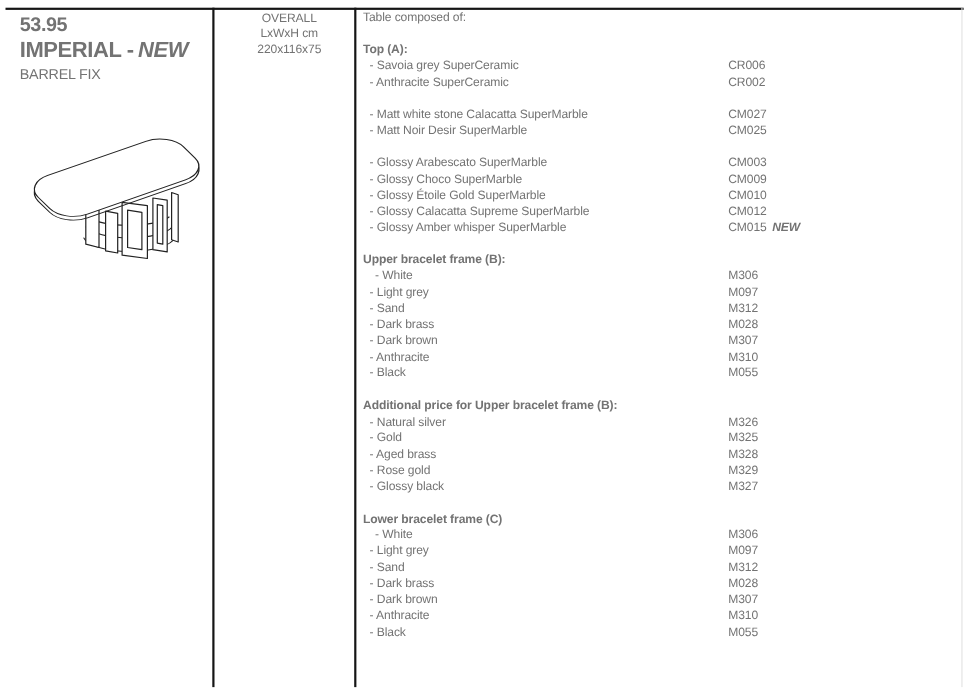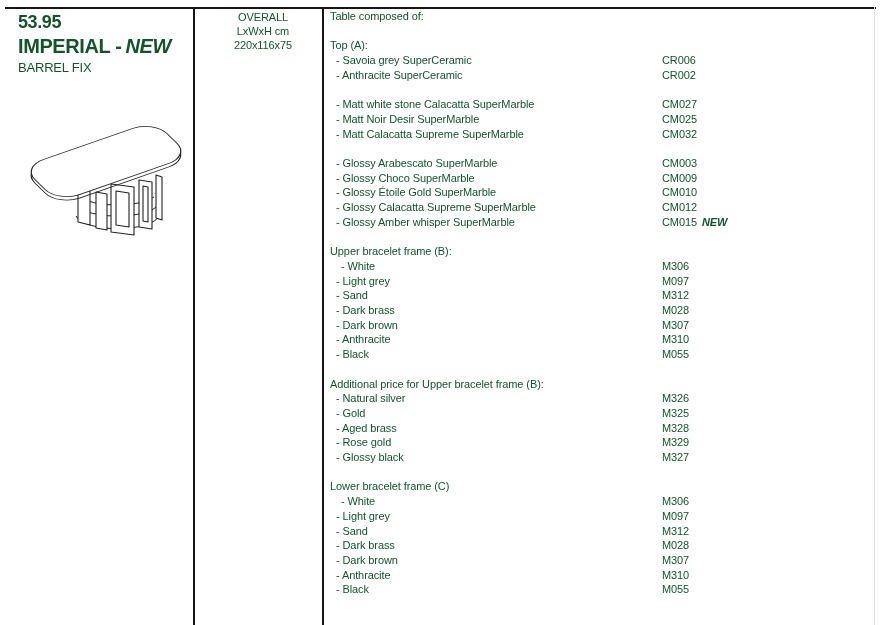--- a/index.html
+++ b/index.html
@@ -1,21 +1,21 @@
 <!DOCTYPE html>
 <html><head>
 <meta charset="utf-8">
 <style>
   html,body{margin:0;padding:0;background:#fff;}
   #page{
     position:relative;
     width:882px;height:625px;
     background:#fff;
     font-family:"Liberation Sans", sans-serif;
-    color:#14532d;
+    color:#737373;
     overflow:hidden;
   }
   
   .rule-top{position:absolute;left:5px;top:7px;width:871px;height:2px;background:#151515;}
   .vline{position:absolute;top:7px;height:618px;width:2px;background:#151515;}
   .vline-1{left:193px;}
   .vline-2{left:322px;}
   .edge-right{position:absolute;top:7px;left:874px;width:1px;height:618px;background:#e2e2e2;}
 
   
@@ -32,21 +32,21 @@
     text-align:center;font-size:11px;line-height:14px;letter-spacing:-0.1px;
   }
 
   
   .spec-panel{
     position:absolute;left:323px;top:9px;width:552px;
     font-size:11px;line-height:14.7px;letter-spacing:-0.1px;
     padding-left:7px;box-sizing:border-box;
   }
   .spec-intro{font-weight:normal;}
-  .section-title{font-weight:normal;margin-top:14.7px;}
+  .section-title{font-weight:bold;margin-top:14.7px;}
   .group{margin-top:0;}
   .group + .group{margin-top:14.7px;}
   .row{position:relative;padding-left:6px;}
   .row.indent{padding-left:11px;}
   .row .code{position:absolute;left:332px;top:0;white-space:nowrap;}
   .new-flag{font-weight:bold;font-style:italic;margin-left:5px;}
   svg{display:block;}
 </style>
 </head>
 <body>
@@ -101,21 +101,20 @@
     <div id="sections">
         <div class="section">
           <div class="section-title">Top (A):</div>
           <div class="group">
             <div class="row"><span class="label">- Savoia grey SuperCeramic</span><span class="code">CR006</span></div>
             <div class="row"><span class="label">- Anthracite SuperCeramic</span><span class="code">CR002</span></div>
           </div>
           <div class="group">
             <div class="row"><span class="label">- Matt white stone Calacatta SuperMarble</span><span class="code">CM027</span></div>
             <div class="row"><span class="label">- Matt Noir Desir SuperMarble</span><span class="code">CM025</span></div>
-            <div class="row"><span class="label">- Matt Calacatta Supreme SuperMarble</span><span class="code">CM032</span></div>
           </div>
           <div class="group">
             <div class="row"><span class="label">- Glossy Arabescato SuperMarble</span><span class="code">CM003</span></div>
             <div class="row"><span class="label">- Glossy Choco SuperMarble</span><span class="code">CM009</span></div>
             <div class="row"><span class="label">- Glossy Étoile Gold SuperMarble</span><span class="code">CM010</span></div>
             <div class="row"><span class="label">- Glossy Calacatta Supreme SuperMarble</span><span class="code">CM012</span></div>
             <div class="row"><span class="label">- Glossy Amber whisper SuperMarble</span><span class="code">CM015<span class="new-flag">NEW</span></span></div>
           </div>
         </div>
         <div class="section">

